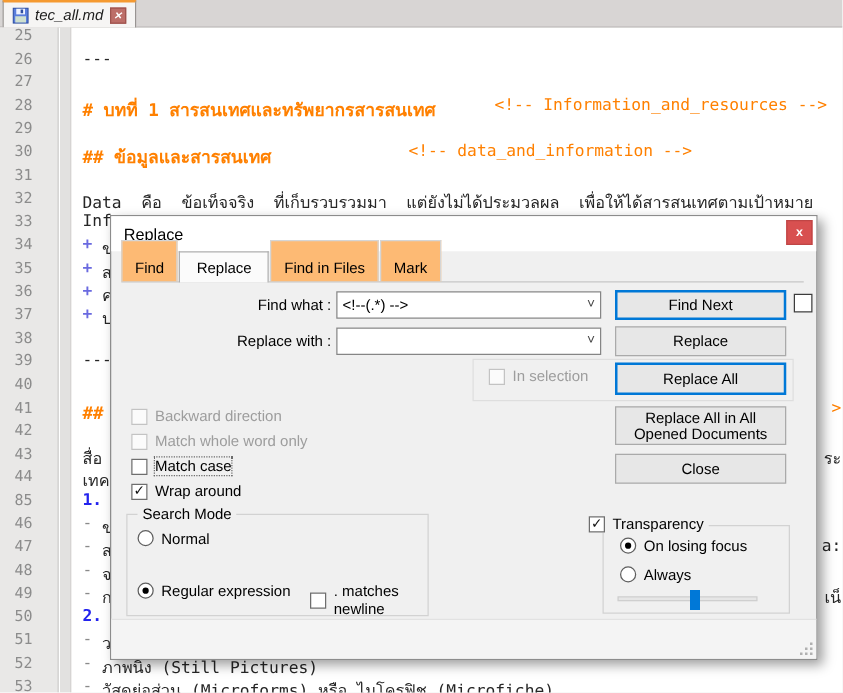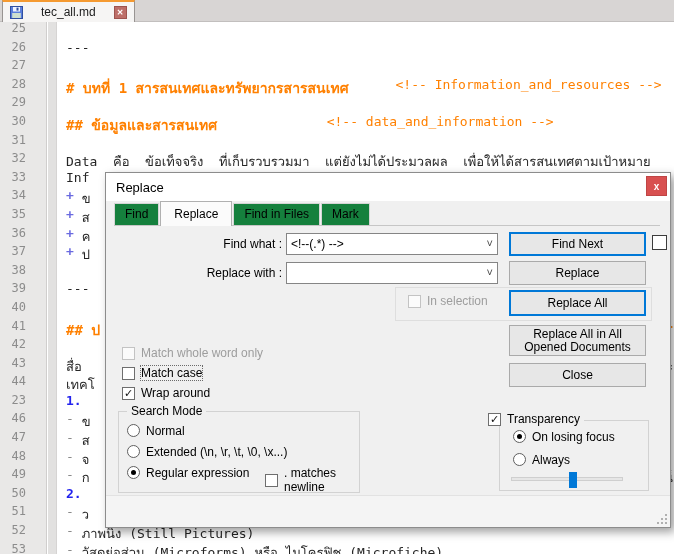--- a/index.html
+++ b/index.html
@@ -1,23 +1,23 @@
 <!DOCTYPE html>
 <html><head>
 <meta charset="utf-8">
 <style>
   * { margin:0; padding:0; box-sizing:border-box; }
   html,body { width:674px; height:554px; overflow:hidden; }
   body { position:relative; background:#fff; font-family:"Liberation Sans", sans-serif; }
 
   
   .tabbar { position:absolute; top:0; left:0; right:0; height:22px; background:#d8d5d4; border-bottom:1px solid #c2bfbe; }
-  .tab-active { position:absolute; left:2px; top:0; height:22px; display:flex; align-items:center; gap:18px;
+  .tab-active { position:absolute; left:2px; top:0; height:22px; display:flex; align-items:center; gap:5px;
                 padding:0 7px; background:#f6f5f4; border:1px solid #989492; border-bottom:none;
-                border-top:2px solid #f59a31; font-size:12px; color:#1c1c1c; }
+                border-top:2px solid #f59a31; font-size:12px; color:#1c1c1c;font-style:italic; }
   .floppy { width:13px; height:13px; display:inline-block; }
   .tab-close { width:13px; height:13px; background:#bd6e68; border:1px solid #9e534e; color:#fff;
                font-size:8px; font-weight:bold; display:flex; align-items:center; justify-content:center; }
 
   
   .gutter { position:absolute; top:22px; left:0; width:47px; bottom:0; background:#e9e8e7; border-right:1px solid #d0cecd; }
   .foldmargin { position:absolute; top:22px; left:48px; width:9px; bottom:0; background:#e2e1e0; border-right:1px solid #d6d4d3; }
   .editor-lines { position:absolute; top:21px; left:0; right:0; }
   .eline { display:flex; height:18.6px; line-height:18.6px; white-space:pre; }
   .eline .num { width:47px; text-align:right; padding-right:21px; color:#8c8c8c;
@@ -25,30 +25,30 @@
   .eline .content { padding-left:19px; font:13px "DejaVu Sans Mono", monospace; color:#262626; display:flex; }
   .eline .rfrag { margin-left:auto; padding-right:1px; font:13px "DejaVu Sans Mono", monospace; }
   .s-h { color:#ff8000; font-weight:bold; font-size:14px; }
   .s-c { color:#ff8000; }
   .s-t { color:#262626; }
   .s-p { color:#6a6ae0; font-weight:bold; }
   .s-num { color:#2323ee; font-weight:bold; }
   .s-d { color:#8a8a8a; }
 
   
-  .dialog { position:absolute; left:105px; top:172px; width:566px; height:356px; background:#f0f0f0;
+  .dialog { position:absolute; left:88px; top:172px; width:566px; height:356px; background:#f0f0f0;
             border:1px solid #8c8c8c; box-shadow:4px 4px 9px rgba(0,0,0,0.38); font-size:12px; color:#000; }
   .dlg-titlebar { position:absolute; top:0; left:0; right:0; height:28px; background:#ffffff; }
   .dlg-title { position:absolute; left:10px; top:7px; font-size:13px; }
   .dlg-close { position:absolute; top:3px; right:3px; width:21px; height:20px; background:#d85050;
                border:1px solid #bf4545; color:#fff; font-size:10px; font-weight:bold;
                display:flex; align-items:center; justify-content:center; }
   .dlg-tabstrip { position:absolute; top:30px; left:8px; right:10px; height:23px; display:flex;
                   align-items:flex-end; border-bottom:1px solid #c6c6c6; }
-  .dlg-tab { padding:3px 10px 4px; background:#15803d; border:1px solid #d5d5d5; border-bottom:none;
+  .dlg-tab { padding:14px 10px 4px; background:#fdba74; border:1px solid #d5d5d5; border-bottom:none;
              margin-right:1px; }
   .dlg-tab.active { background:#fbfbfb; border-color:#b0b0b0; padding:5px 13px; margin-bottom:-1px; }
 
   .lbl { position:absolute; white-space:nowrap; }
   .ralign { text-align:right; }
   .combo { position:absolute; height:22px; background:#fff; border:1px solid #858585; }
   .combo input { position:absolute; inset:0; border:none; outline:none; background:transparent;
                  font:12px "Liberation Sans", sans-serif; padding:2px 18px 2px 4px; }
   .chev { position:absolute; right:4px; top:3px; color:#474747; font-size:11px; }
 
@@ -109,21 +109,21 @@
     <div class="eline"><span class="num">35</span><span class="content"><span class="s-p">+ </span><span class="s-t">ส</span></span></div>
     <div class="eline"><span class="num">36</span><span class="content"><span class="s-p">+ </span><span class="s-t">ค</span></span></div>
     <div class="eline"><span class="num">37</span><span class="content"><span class="s-p">+ </span><span class="s-t">ป</span></span></div>
     <div class="eline"><span class="num">38</span><span class="content"></span></div>
     <div class="eline"><span class="num">39</span><span class="content"><span class="s-t">---</span></span></div>
     <div class="eline"><span class="num">40</span><span class="content"></span></div>
     <div class="eline"><span class="num">41</span><span class="content"><span class="s-h">## ป</span></span><span class="rfrag s-c">&gt;</span></div>
     <div class="eline"><span class="num">42</span><span class="content"></span></div>
     <div class="eline"><span class="num">43</span><span class="content"><span class="s-t">สื่อ</span></span><span class="rfrag s-t">ระ</span></div>
     <div class="eline"><span class="num">44</span><span class="content"><span class="s-t">เทคโ</span></span></div>
-    <div class="eline"><span class="num">23</span><span class="content"><span class="s-num">1.</span></span></div>
+    <div class="eline"><span class="num">85</span><span class="content"><span class="s-num">1.</span></span></div>
     <div class="eline"><span class="num">46</span><span class="content"><span class="s-d">- </span><span class="s-t">ข</span></span></div>
     <div class="eline"><span class="num">47</span><span class="content"><span class="s-d">- </span><span class="s-t">ส</span></span><span class="rfrag s-t">a:</span></div>
     <div class="eline"><span class="num">48</span><span class="content"><span class="s-d">- </span><span class="s-t">จ</span></span></div>
     <div class="eline"><span class="num">49</span><span class="content"><span class="s-d">- </span><span class="s-t">ก</span></span><span class="rfrag s-t">เน็</span></div>
     <div class="eline"><span class="num">50</span><span class="content"><span class="s-num">2.</span></span></div>
     <div class="eline"><span class="num">51</span><span class="content"><span class="s-d">- </span><span class="s-t">ว</span></span></div>
     <div class="eline"><span class="num">52</span><span class="content"><span class="s-d">- </span><span class="s-t">ภาพนิ่ง (Still Pictures)</span></span></div>
     <div class="eline"><span class="num">53</span><span class="content"><span class="s-d">- </span><span class="s-t">วัสดุย่อส่วน (Microforms) หรือ ไมโครฟิช (Microfiche)</span></span></div>
   </div>
 
@@ -160,42 +160,42 @@
   <div class="groupbox" style="left:289px;top:114px;width:257px;height:34px;border-color:#dedede;"></div>
   <div class="cbrow disabled" style="left:302px;top:121px;">
     <span class="cb"></span>
     <span class="cblbl">In selection</span>
   </div>
   <div class="btn primary" style="left:403px;top:117px;width:137px;height:26px;">Replace All</div>
 
   <div class="btn" style="left:403px;top:190px;width:137px;height:24px;">Close</div>
   <div class="btn" style="left:403px;top:152px;width:137px;height:31px;padding:2px 8px;">Replace All in All Opened Documents</div>
 
+  <div class="cbrow disabled" style="left:16px;top:153px;">
+    <span class="cb"></span>
+    <span class="cblbl">Backward direction</span>
+  </div>
   <div class="cbrow disabled" style="left:16px;top:173px;">
     <span class="cb"></span>
     <span class="cblbl">Match whole word only</span>
   </div>
   <div class="cbrow" style="left:16px;top:193px;align-items:flex-end;">
     <span class="cb"></span>
     <span class="cblbl focus-dotted">Match case</span>
   </div>
   <div class="cbrow" style="left:16px;top:213px;">
     <span class="cb">✓</span>
     <span class="cblbl">Wrap around</span>
   </div>
 
   <div class="groupbox" style="left:12px;top:238px;width:242px;height:82px;">
     <span class="legend">Search Mode</span>
     <div class="rdrow" style="left:8px;top:12px;">
       <span class="rd"></span>
       <span>Normal</span>
-    </div>
-    <div class="rdrow" style="left:8px;top:33px;">
-      <span class="rd"></span>
-      <span>Extended (\n, \r, \t, \0, \x...)</span>
     </div>
     <div class="rdrow" style="left:8px;top:54px;">
       <span class="rd on"></span>
       <span>Regular expression</span>
     </div>
     <div class="cbrow" style="left:146px;top:54px;">
       <span class="cb"></span>
       <span class="cblbl">. matches newline</span>
     </div>
   </div>

